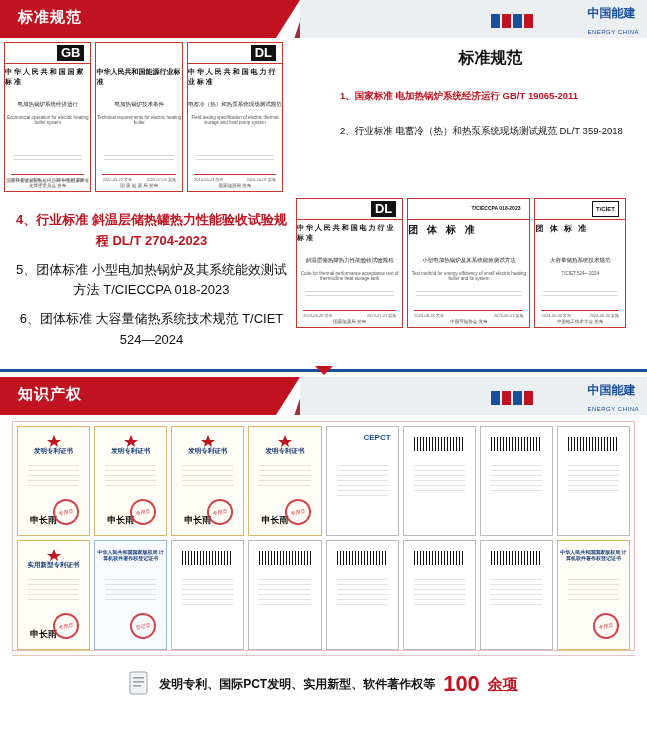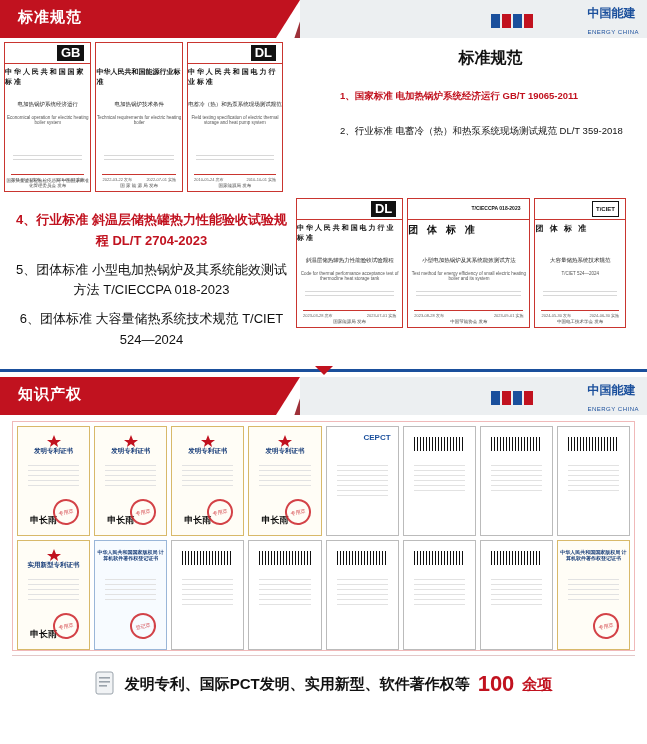--- a/index.html
+++ b/index.html
@@ -67,21 +67,21 @@
   .cert .sig{position:absolute;left:12px;bottom:8px;font-size:9px;color:#111;font-weight:bold;}
   .cert .bars{position:absolute;left:10px;top:34px;right:10px;}
   .cert .bars i{display:block;height:1px;background:#e2e2e2;margin:4px 0;}
   .cert .barcode{position:absolute;left:10px;top:10px;right:10px;height:14px;
      background:repeating-linear-gradient(90deg,#111 0 1px,#fff 1px 3px);}
   .cert .cepct{position:absolute;left:6px;top:6px;font-size:8px;font-weight:bold;color:#1a4f9c;margin-left:31px;}
 
   .footline2{position:absolute;left:12px;right:12px;top:240px;height:1px;background:#e3c7c7;}
   .sumline{position:absolute;left:0;right:0;top:256px;display:flex;align-items:center;justify-content:center;gap:8px;}
   .sumline .docicon{width:22px;height:26px;position:relative;}
-  .sumline .txt{font-size:15px;font-weight:bold;color:#111;}
+  .sumline .txt{font-size:12px;font-weight:bold;color:#111;}
   .sumline .num{font-size:22px;font-weight:bold;color:#c1121f;}
   .sumline .tail{font-size:15px;font-weight:bold;color:#c1121f;text-decoration:underline;}
 </style>
 </head>
 <body>
 
 <div class="slide">
 
   <div class="hdr">
     <div class="redblock"></div>

